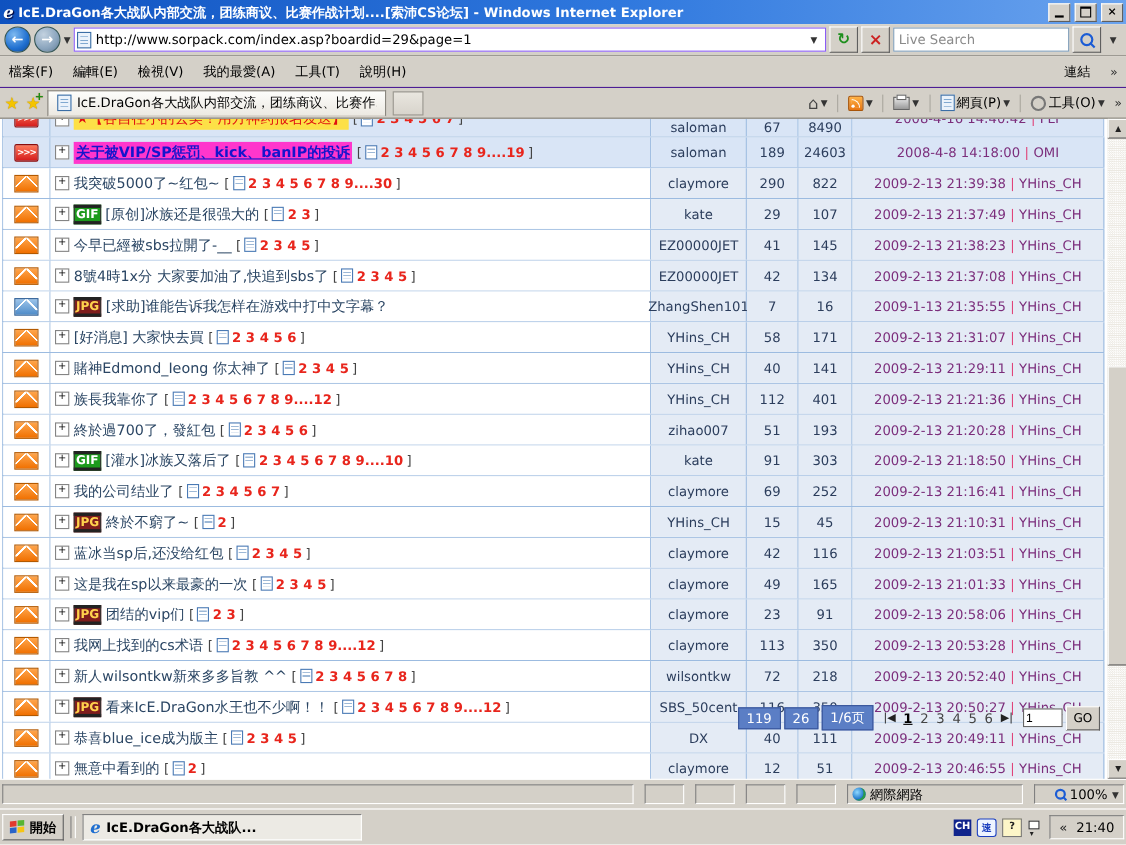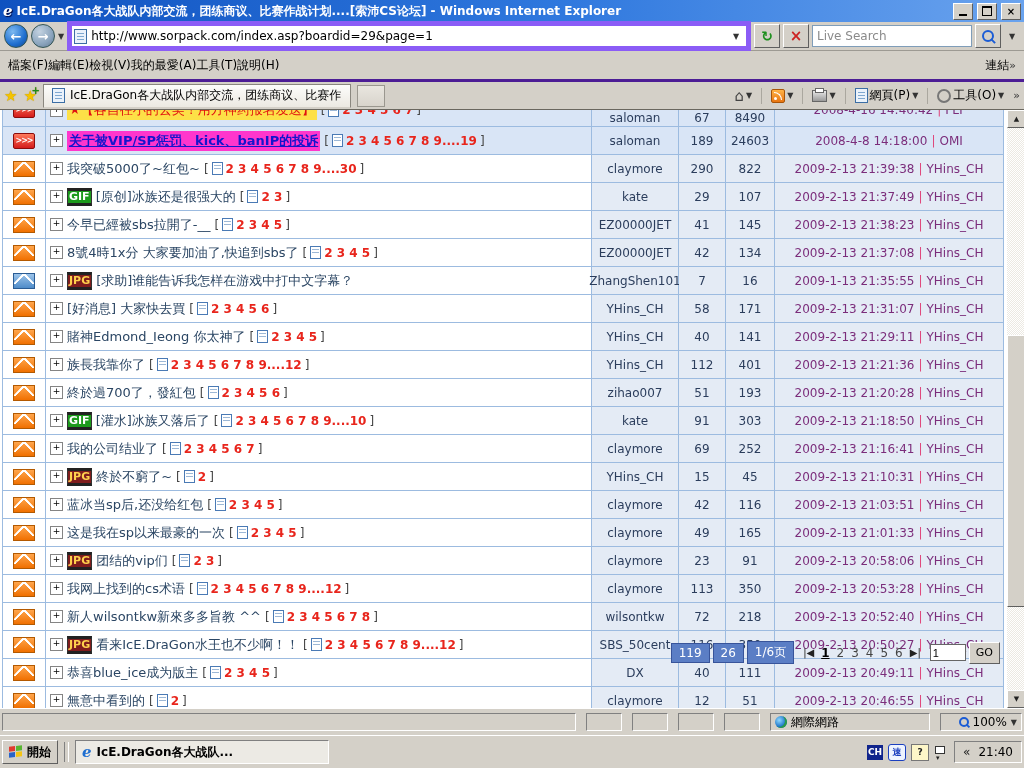--- a/index.html
+++ b/index.html
@@ -17,36 +17,36 @@
   .winbtn{width:18px;height:15px;display:flex;align-items:center;justify-content:center;font-size:10px;font-weight:bold;color:#000;}
   .winbtn .minbar{width:8px;height:2px;background:#000;margin-top:8px;}
   .winbtn .restsq{width:8px;height:7px;border:1px solid #000;border-top:2px solid #000;}
 
   
   .addrbar{height:28px;background:#D4D0C8;display:flex;align-items:center;padding:0 4px;gap:3px;flex:0 0 auto;border-bottom:1px solid #9d9a93;}
   .navcircle{width:22px;height:22px;border-radius:50%;display:flex;align-items:center;justify-content:center;color:#fff;font-size:13px;font-weight:bold;border:1px solid #355;}
   .back{background:radial-gradient(circle at 35% 30%,#7db9f0,#1f6fd0 60%,#11448c);}
   .fwd{background:radial-gradient(circle at 35% 30%,#c3d2e0,#8aa4bd 60%,#5f7890);}
   .smalldrop{font-size:8px;color:#333;}
-  .urlfield{flex:1;height:20px;background:#fff;border:5px solid #8b5cf6;display:flex;align-items:center;padding:0 2px;gap:4px;}
+  .urlfield{flex:1;height:20px;background:#fff;border:1px solid #8b5cf6;display:flex;align-items:center;padding:0 2px;gap:4px;}
   .urlfield .txt{flex:1;color:#000;font-size:12px;white-space:nowrap;overflow:hidden;}
   .docicon{width:11px;height:13px;background:#eaf2fb;border:1px solid #3b6ea5;position:relative;flex:0 0 auto;}
   .docicon::before{content:"";position:absolute;left:2px;right:2px;top:3px;height:7px;background:repeating-linear-gradient(#7fa8d0 0 1px,transparent 1px 3px);}
   .dropbtn{width:16px;height:18px;display:flex;align-items:center;justify-content:center;font-size:8px;color:#333;}
   .toolbtn{width:24px;height:22px;display:flex;align-items:center;justify-content:center;}
   .refresh-glyph{color:#1d8f1d;font-weight:bold;font-size:14px;}
   .stop-glyph{color:#cc2222;font-weight:bold;font-size:15px;}
   .searchbox{width:150px;height:20px;background:#fff;border:1px solid #7f9db9;display:flex;align-items:center;padding:0 4px;}
   .searchbox .ph{color:#8a8a8a;font-size:12px;}
   .magbtn{width:24px;height:22px;display:flex;align-items:center;justify-content:center;}
   .mag{width:8px;height:8px;border:2px solid #1b5cd5;border-radius:50%;position:relative;}
   .mag::after{content:"";position:absolute;width:6px;height:2px;background:#1b5cd5;transform:rotate(45deg);right:-4px;bottom:-2px;}
 
   
-  .menubar{height:28px;background:#D4D0C8;display:flex;align-items:center;padding:0 8px;flex:0 0 auto;border-bottom:3px solid #4c1d95;}
+  .menubar{height:28px;background:#D4D0C8;display:flex;align-items:center;padding:0 8px;gap:18px;flex:0 0 auto;border-bottom:1px solid #4c1d95;}
   .menubar .mi{color:#000;font-size:12px;}
   .menubar .spacer{flex:1;}
   .links{color:#000;font-size:12px;}
   .chev{color:#333;font-size:11px;}
 
   
   .tabbar{height:27px;background:#D4D0C8;display:flex;align-items:center;padding:0 4px;gap:6px;flex:0 0 auto;border-bottom:1px solid #6a675f;}
   .star{color:#f4c400;font-size:15px;text-shadow:0 0 1px #a07800;}
   .staradd{position:relative;color:#f4c400;font-size:15px;text-shadow:0 0 1px #a07800;}
   .staradd::after{content:"+";position:absolute;right:-3px;top:-2px;color:#1a8a1a;font-weight:bold;font-size:10px;}

